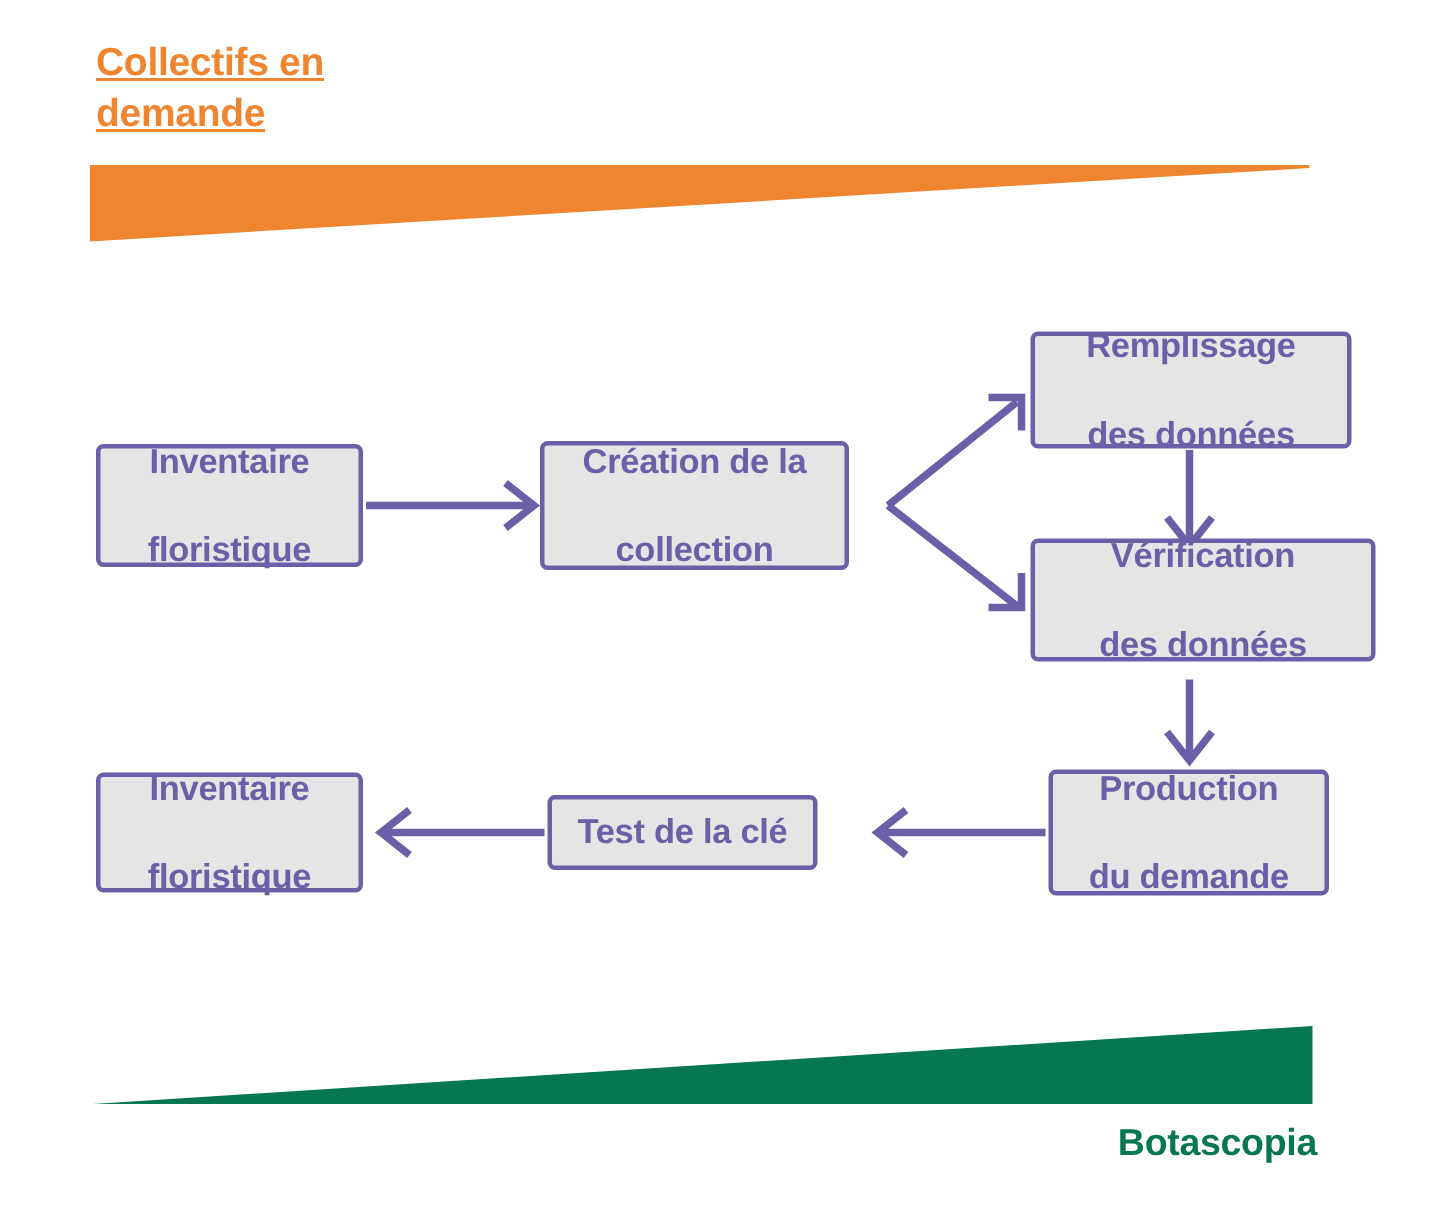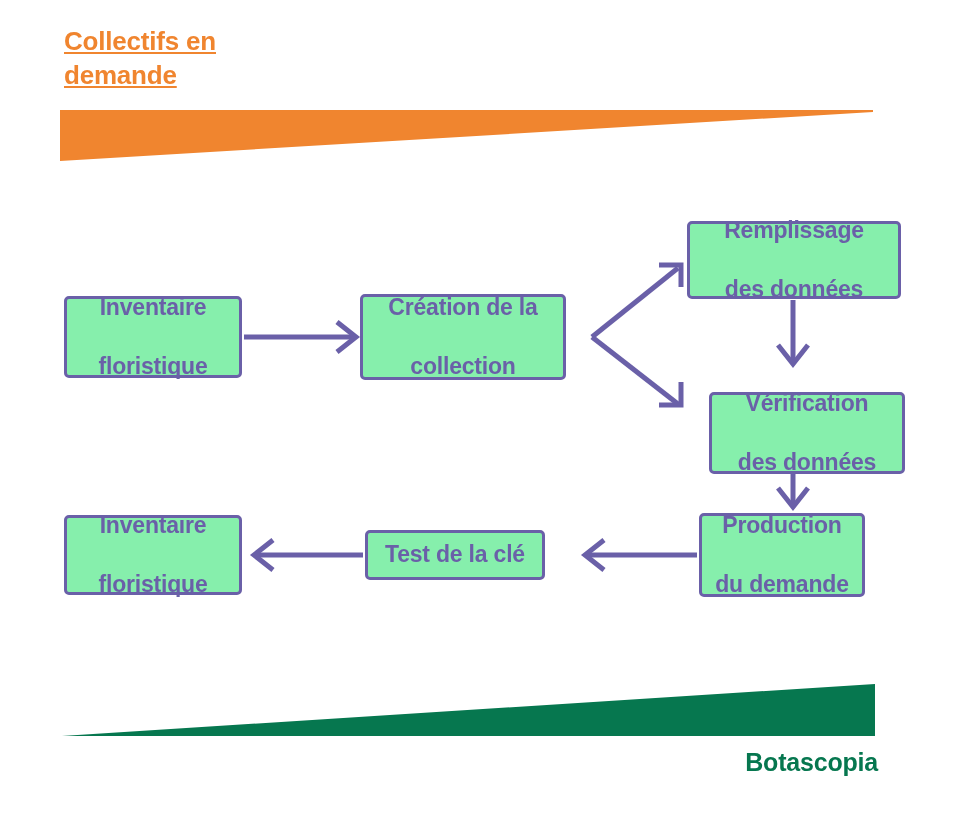--- a/index.html
+++ b/index.html
@@ -44,40 +44,40 @@
     right: 88px;
     top: 748px;
     color: #06774F;
     font-size: 25px;
     font-weight: bold;
     letter-spacing: -0.2px;
   }
   .node {
     position: absolute;
     box-sizing: border-box;
-    background: #86efac;
+    background: #e5e5e5;
     border: 3px solid #6A60A8;
     border-radius: 5px;
     color: #6A60A8;
     font-size: 23px;
     font-weight: bold;
     line-height: 1.28;
     display: flex;
     align-items: center;
     justify-content: center;
     text-align: center;
     letter-spacing: -0.2px;
     padding: 2px 6px;
   }
   .node span { display: block; width: 100%; }
   #node-inventaire-1 { left: 64px;  top: 296px; width: 178px; height: 82px; }
   #node-creation     { left: 360px; top: 294px; width: 206px; height: 86px; }
   #node-remplissage  { left: 687px; top: 221px; width: 214px; height: 78px; }
-  #node-verification { left: 687px; top: 392px; width: 196px; height: 82px; margin-left: 22px; }
-  #node-production   { left: 699px; top: 513px; width: 166px; height: 84px; }
+  #node-verification { left: 687px; top: 359px; width: 230px; height: 82px; }
+  #node-production   { left: 699px; top: 513px; width: 187px; height: 84px; }
   #node-test         { left: 365px; top: 530px; width: 180px; height: 50px; justify-content: flex-end; }
   #node-inventaire-2 { left: 64px;  top: 515px; width: 178px; height: 80px; }
 </style>
 </head>
 <body>
 
 <div id="canvas">
 
   <svg class="wedge-svg" viewBox="0 0 966 816">
 

